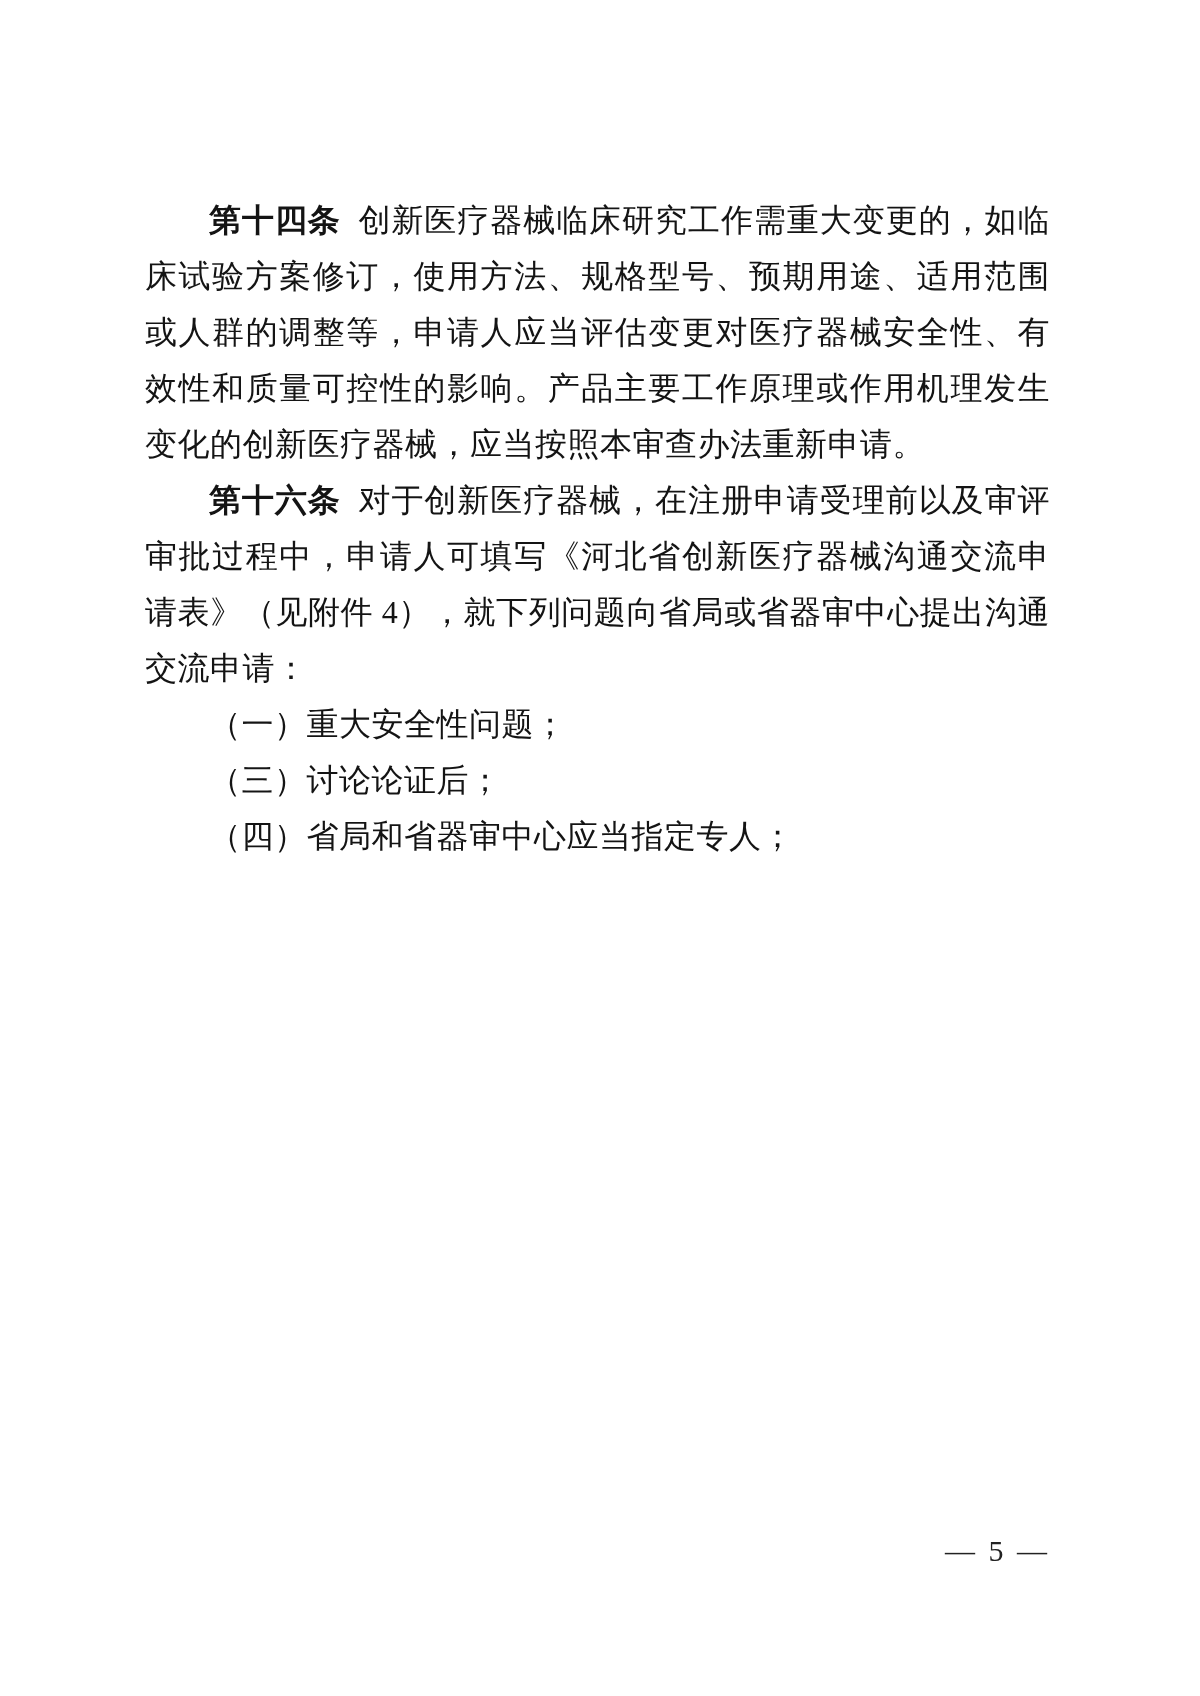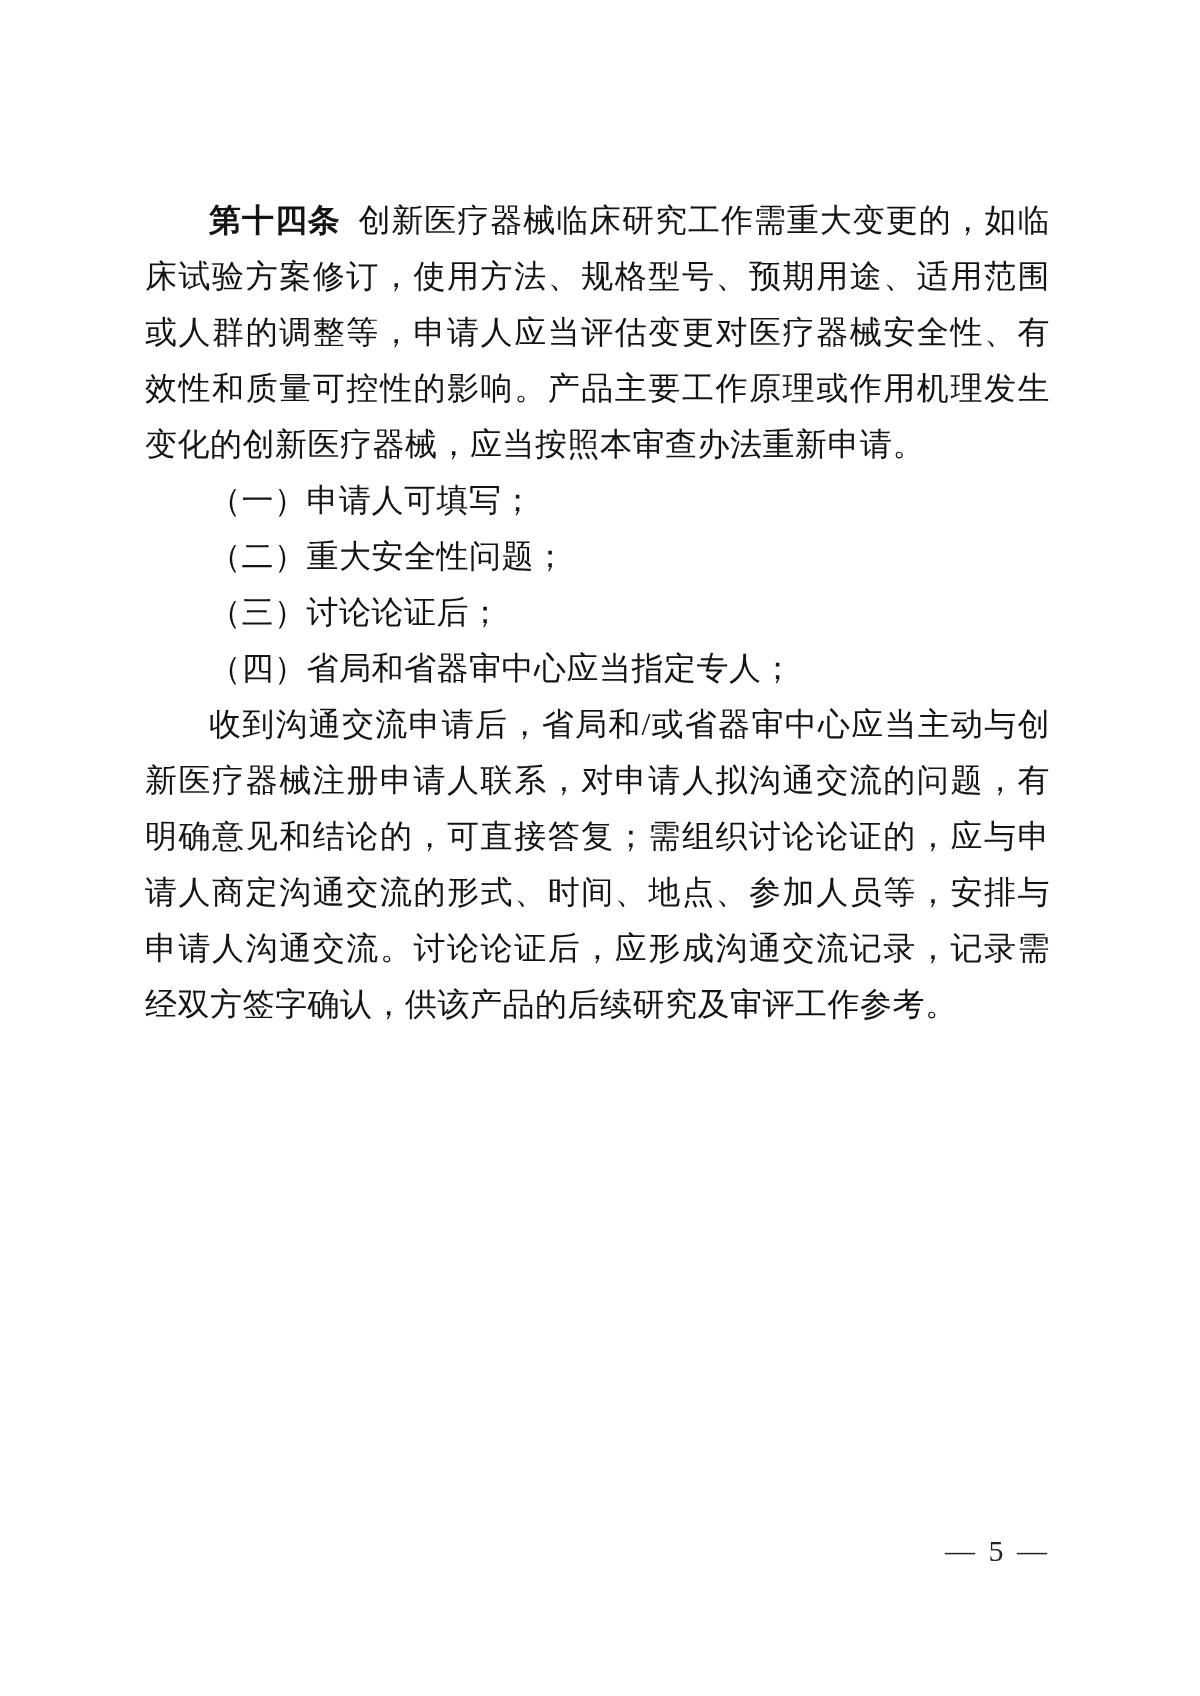--- a/index.html
+++ b/index.html
@@ -50,29 +50,28 @@
 </head>
 <body>
 
 <div class="page">
 
   <div class="text-block">
 
     <p class="para"><span class="head">第十四条</span><span>创新医疗器械临床研究工作需重大变更的，如临床试验方案修订，使用方法、规格型号、预期用途、适用范围或人群的调整等，申请人应当评估变更对医疗器械安全性、有效性和质量可控性的影响。产品主要工作原理或作用机理发生变化的创新医疗器械，应当按照本审查办法重新申请。</span></p>
 
 
+    <p class="para"><span class="head">第十六条</span><span>对于创新医疗器械，在注册申请受理前以及审评审批过程中，申请人可填写《河北省创新医疗器械沟通交流申请表》（见附件 4），就下列问题向省局或省器审中心提出沟通交流申请：</span></p>
 
-    <p class="para"><span>（一）申请人可填写；</span></p>
+    <p class="para"><span>（一）重大安全性问题；</span></p>
 
-    <p class="para"><span>（二）重大安全性问题；</span></p>
 
     <p class="para"><span>（三）讨论论证后；</span></p>
 
     <p class="para"><span>（四）省局和省器审中心应当指定专人；</span></p>
 
 
-    <p class="para"><span>收到沟通交流申请后，省局和/或省器审中心应当主动与创新医疗器械注册申请人联系，对申请人拟沟通交流的问题，有明确意见和结论的，可直接答复；需组织讨论论证的，应与申请人商定沟通交流的形式、时间、地点、参加人员等，安排与申请人沟通交流。讨论论证后，应形成沟通交流记录，记录需经双方签字确认，供该产品的后续研究及审评工作参考。</span></p>
 
   </div>
 
   <div class="page-footer"><span>— 5 —</span></div>
 
 </div>
 
 </body></html>

